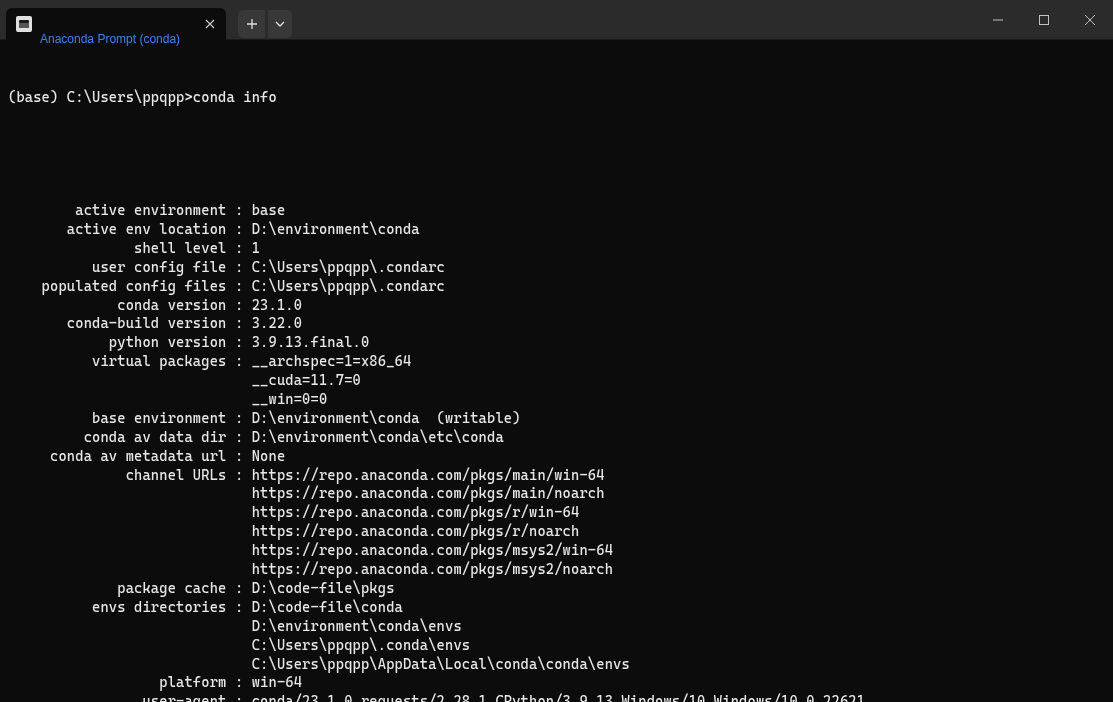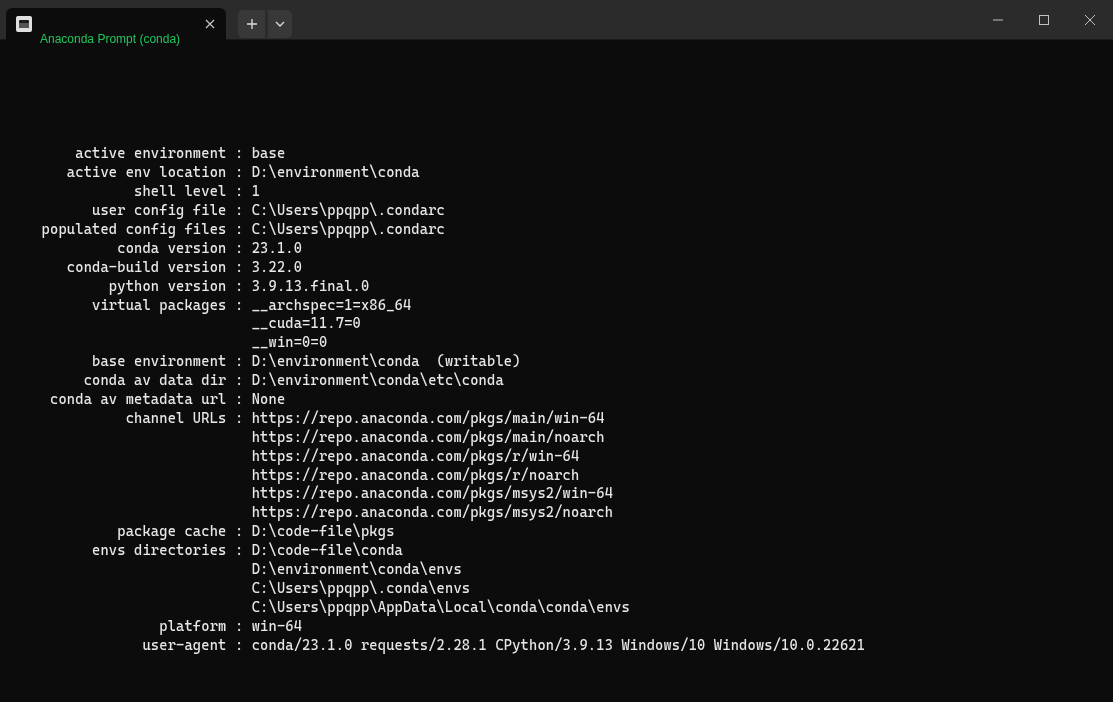--- a/index.html
+++ b/index.html
@@ -61,21 +61,21 @@
     .tab-icon::after {
       content: "";
       width: 10px;
       height: 8px;
       background: #1a1a1a;
       border-radius: 1px;
       position: relative;
       box-shadow: inset 0 -5px 0 #555;
     }
     .tab-title {
-      color: #22c55e;
+      color: #3b82f6;
       font-family: 'Segoe UI', sans-serif;
       font-size: 12px;
       white-space: nowrap;
       margin-top: 31px;
     }
     .tab-close {
       width: 16px;
       height: 16px;
       display: flex;
       align-items: center;
@@ -186,15 +186,16 @@
     </div>
     <div class="win-btn close">
       <svg width="10" height="10" viewBox="0 0 10 10">
           <path d="M0 0 L10 10 M10 0 L0 10" stroke="#c0c0c0" stroke-width="1"></path>
         </svg>
     </div>
   </div>
 </div>
 
 <div class="terminal">
+  <div class="prompt-line">(base) C:\Users\ppqpp&gt;conda info</div>
   <div>&nbsp;</div>
   <div id="info-block"><div class="info-row"><span>        active environment</span><span> : </span><span>base</span></div><div class="info-row"><span>       active env location</span><span> : </span><span>D:\environment\conda</span></div><div class="info-row"><span>               shell level</span><span> : </span><span>1</span></div><div class="info-row"><span>          user config file</span><span> : </span><span>C:\Users\ppqpp\.condarc</span></div><div class="info-row"><span>    populated config files</span><span> : </span><span>C:\Users\ppqpp\.condarc</span></div><div class="info-row"><span>             conda version</span><span> : </span><span>23.1.0</span></div><div class="info-row"><span>       conda-build version</span><span> : </span><span>3.22.0</span></div><div class="info-row"><span>            python version</span><span> : </span><span>3.9.13.final.0</span></div><div class="info-row"><span>          virtual packages</span><span> : </span><span>__archspec=1=x86_64</span></div><div class="info-row"><span>                             </span><span>__cuda=11.7=0</span></div><div class="info-row"><span>                             </span><span>__win=0=0</span></div><div class="info-row"><span>          base environment</span><span> : </span><span>D:\environment\conda  (writable)</span></div><div class="info-row"><span>         conda av data dir</span><span> : </span><span>D:\environment\conda\etc\conda</span></div><div class="info-row"><span>     conda av metadata url</span><span> : </span><span>None</span></div><div class="info-row"><span>              channel URLs</span><span> : </span><span>https://repo.anaconda.com/pkgs/main/win-64</span></div><div class="info-row"><span>                             </span><span>https://repo.anaconda.com/pkgs/main/noarch</span></div><div class="info-row"><span>                             </span><span>https://repo.anaconda.com/pkgs/r/win-64</span></div><div class="info-row"><span>                             </span><span>https://repo.anaconda.com/pkgs/r/noarch</span></div><div class="info-row"><span>                             </span><span>https://repo.anaconda.com/pkgs/msys2/win-64</span></div><div class="info-row"><span>                             </span><span>https://repo.anaconda.com/pkgs/msys2/noarch</span></div><div class="info-row"><span>             package cache</span><span> : </span><span>D:\code-file\pkgs</span></div><div class="info-row"><span>          envs directories</span><span> : </span><span>D:\code-file\conda</span></div><div class="info-row"><span>                             </span><span>D:\environment\conda\envs</span></div><div class="info-row"><span>                             </span><span>C:\Users\ppqpp\.conda\envs</span></div><div class="info-row"><span>                             </span><span>C:\Users\ppqpp\AppData\Local\conda\conda\envs</span></div><div class="info-row"><span>                  platform</span><span> : </span><span>win-64</span></div><div class="info-row"><span>                user-agent</span><span> : </span><span>conda/23.1.0 requests/2.28.1 CPython/3.9.13 Windows/10 Windows/10.0.22621</span></div></div>
 </div>
 
 </body></html>

